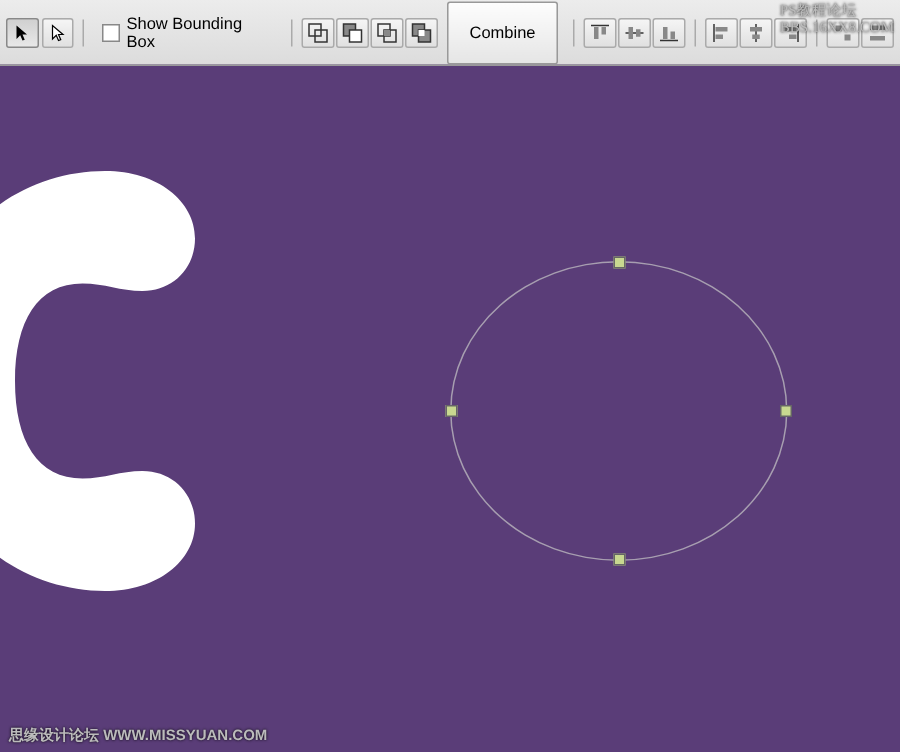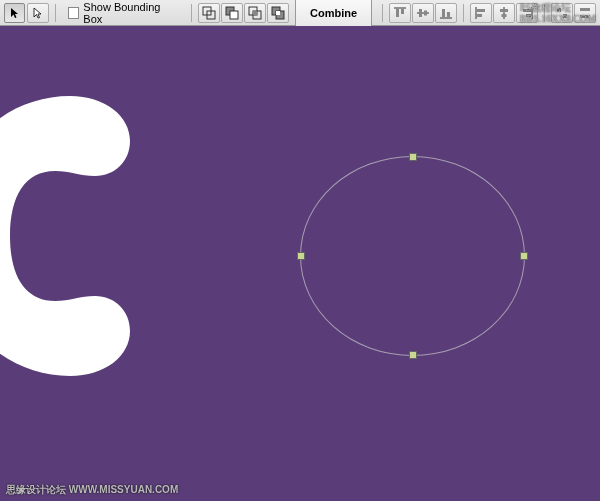--- a/index.html
+++ b/index.html
@@ -6,21 +6,21 @@
     body {
       width: 600px;
       height: 501px;
       overflow: hidden;
       font-family: Tahoma, sans-serif;
       font-size: 11px;
       background: #5a3d78;
       position: relative;
     }
     .toolbar {
-      height: 26px;
+      height: 44px;
       background: linear-gradient(#ececec, #dcdcdc);
       border-bottom: 1px solid #999;
       display: flex;
       align-items: center;
       padding: 2px 4px;
       gap: 2px;
     }
     .tool-btn {
       width: 22px;
       height: 20px;
@@ -55,21 +55,20 @@
       margin: 0 4px;
     }
     .combine-btn {
       padding: 14px 14px;
       background: linear-gradient(#fdfdfd, #e5e5e5);
       border: 1px solid #999;
       border-radius: 2px;
       cursor: pointer;
       font-size: 11px;
       margin: 0 4px;
-      font-weight: bold;
     }
     .align-group {
       display: flex;
       gap: 1px;
     }
     .canvas {
       position: relative;
       width: 600px;
       height: 475px;
       background: #5a3d78;

